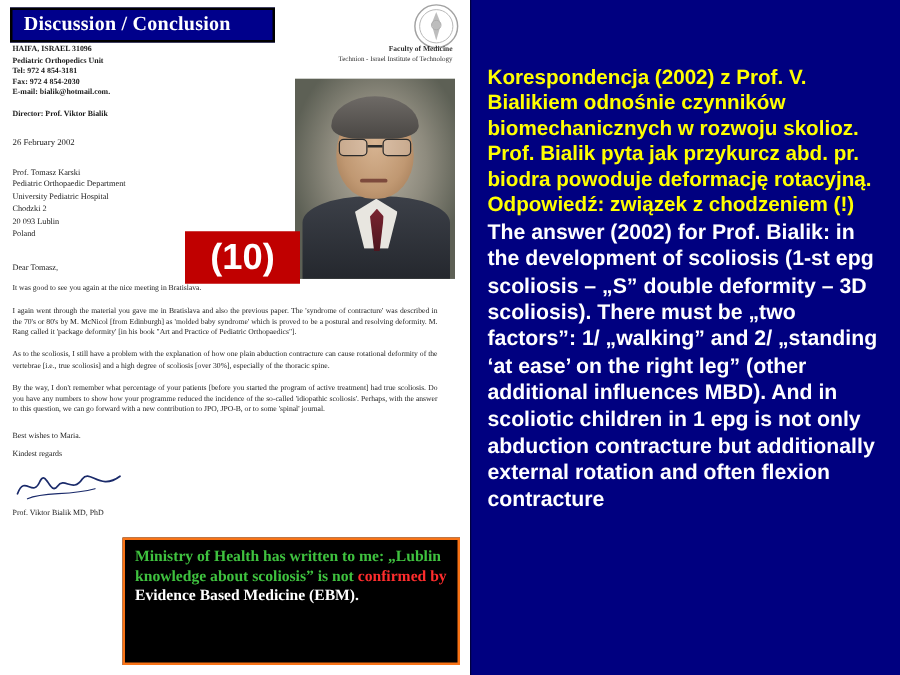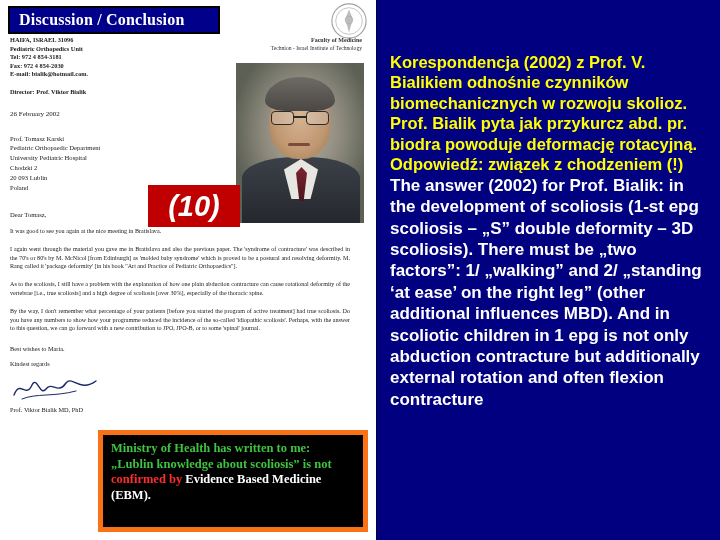--- a/index.html
+++ b/index.html
@@ -243,32 +243,31 @@
     background: #c00000;
     display: flex;
     align-items: center;
     justify-content: center;
   }
   .badge-10 span {
     color: #ffffff;
     font-size: 29px;
     font-weight: bold;
     font-family: "Liberation Sans", sans-serif;
-    font-style: italic;
   }
 
   
   .moh-box {
     position: absolute;
     left: 98px;
     top: 430px;
     width: 270px;
     height: 102px;
     background: #000000;
-    border: 5px solid #f97316;
+    border: 2px solid #f97316;
     box-sizing: border-box;
     padding: 6px 8px 4px 8px;
     font-family: "Liberation Serif", serif;
     font-size: 12.5px;
     line-height: 1.25;
   }
   .moh-box .g { color: #3fc23f; font-weight: bold; }
   .moh-box .r { color: #ff2d2d; font-weight: bold; }
   .moh-box .w { color: #ffffff; font-weight: bold; }
 

